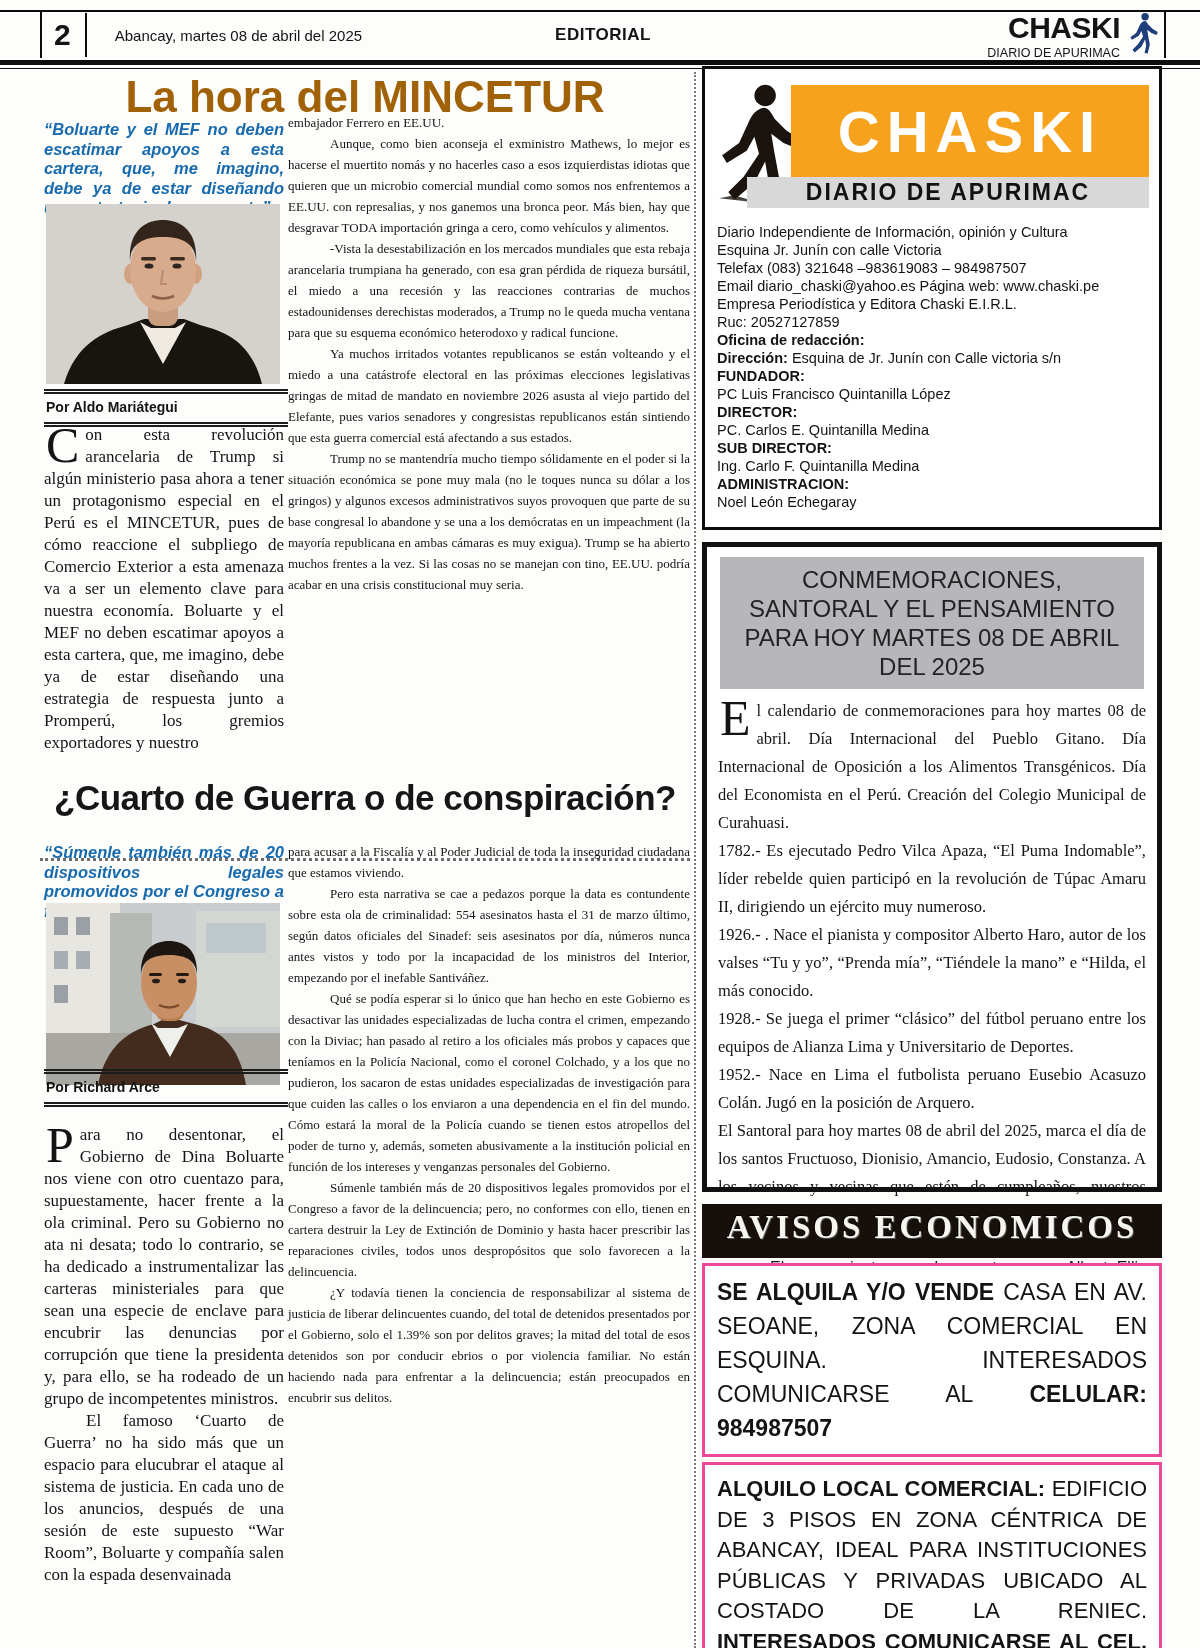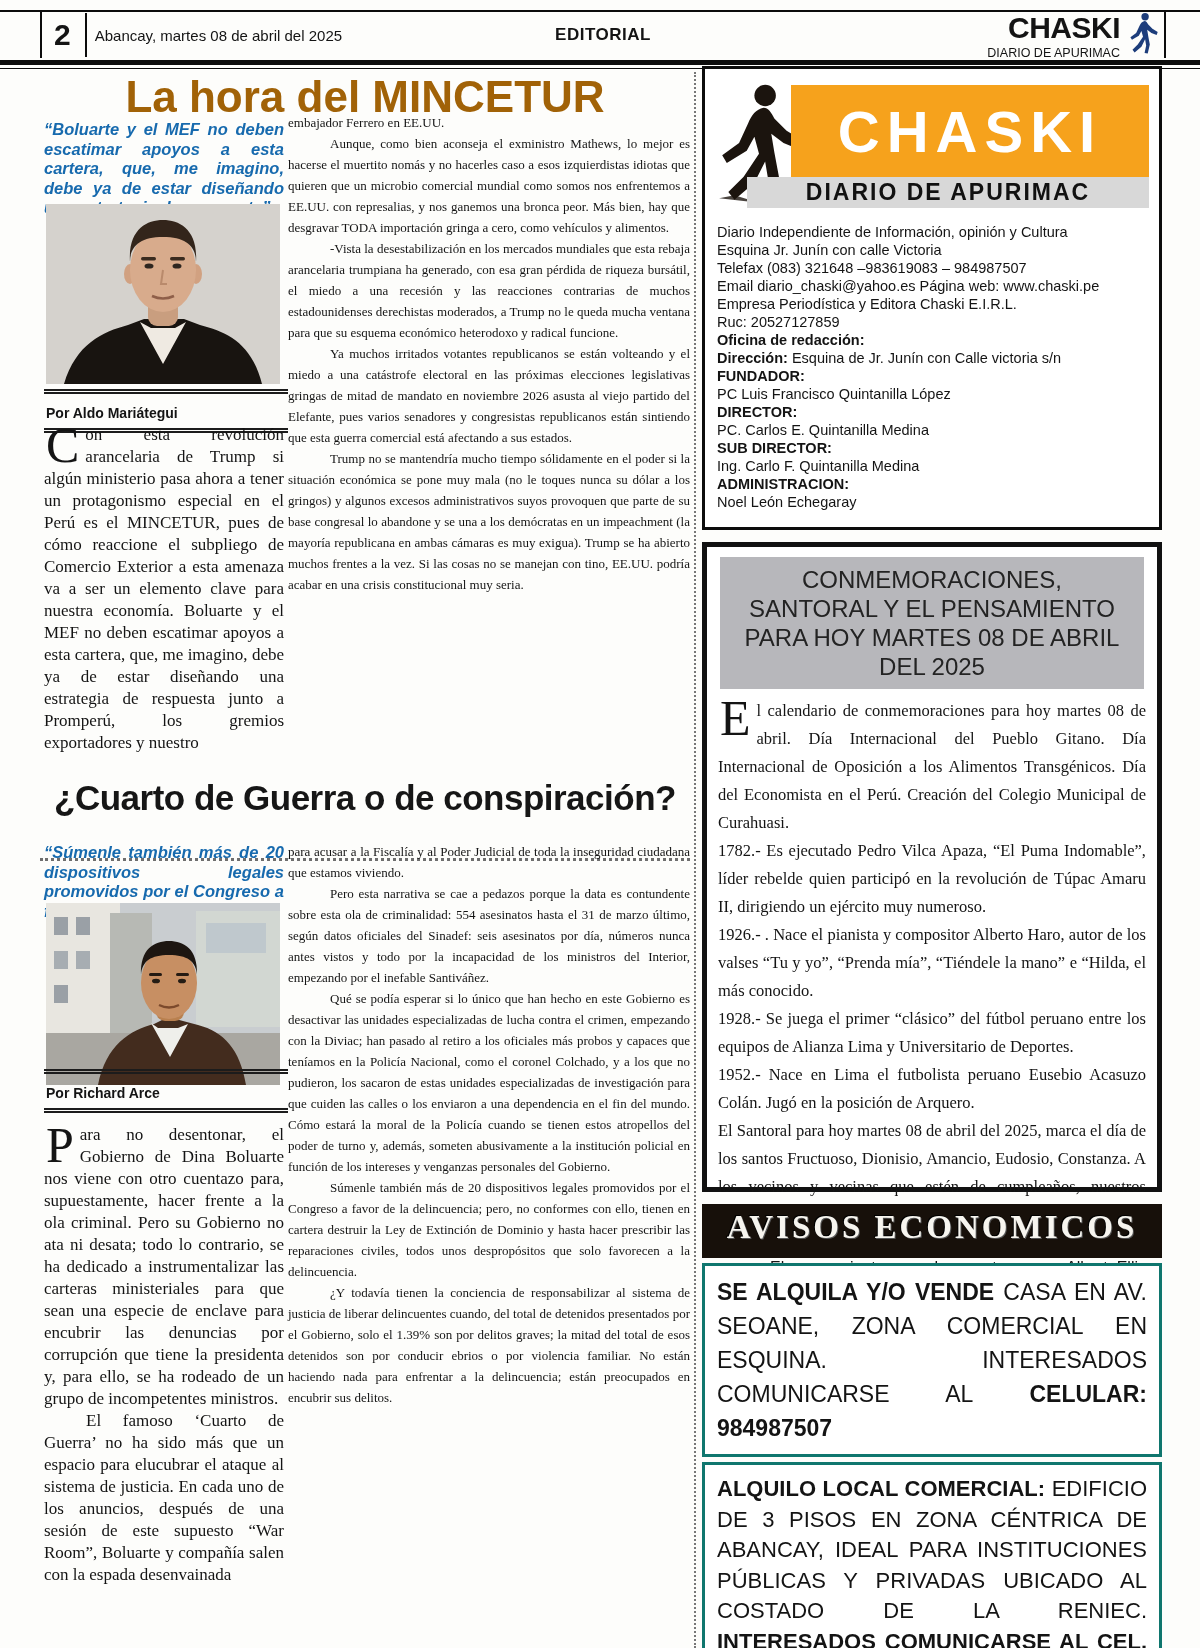--- a/index.html
+++ b/index.html
@@ -9,38 +9,38 @@
     font-family:"Liberation Serif",serif;
   }
   .abs{position:absolute;}
   
   #top-rule{left:0;right:0;top:10px;height:2px;background:#0c0c0c;}
   #header{top:12px;left:40px;right:34px;height:46px;
     border-left:2px solid #0c0c0c;border-right:2px solid #0c0c0c;
     display:flex;align-items:center;}
   .pagenum{font:bold 30px "Liberation Sans",sans-serif;padding:0 14px 0 12px;}
   .pn-div{width:2px;height:44px;background:#0c0c0c;}
-  .dateline{font:15px "Liberation Sans",sans-serif;padding-left:8px;}
+  .dateline{font:15px "Liberation Sans",sans-serif;padding-left:28px;}
   .section-title{position:absolute;left:0;right:0;text-align:center;
     font:bold 17px "Liberation Sans",sans-serif;letter-spacing:.5px;}
   .brand-wrap{margin-left:auto;display:flex;align-items:center;gap:6px;padding-right:4px;}
   .brand-text{text-align:right;line-height:1;}
   .brand-name{font:bold 30px "Liberation Sans",sans-serif;letter-spacing:-.5px;}
   .brand-sub{font:12.5px "Liberation Sans",sans-serif;margin-top:1px;}
   #rule-thick{left:0;right:0;top:60px;height:5px;background:#0c0c0c;}
   #rule-thin{left:0;right:0;top:68px;height:1px;background:#0c0c0c;}
   
   #vdivider{left:694px;top:72px;height:1576px;border-left:2px dotted #777;}
   #hdotted{left:40px;width:650px;top:858px;border-top:3px dotted #6e6e6e;}
   
   .art-title{text-align:center;font-family:"Liberation Sans",sans-serif;font-weight:bold;margin:0;}
   .quote{color:#176aae;font:italic 600 16.5px/19.5px "Liberation Sans",sans-serif;
     text-align:justify;margin:0;}
   .byline{border-top:5px double #1c1c1c;border-bottom:5px double #1c1c1c;
-    padding:11px 2px 7px;font:600 14px "Liberation Sans",sans-serif;}
+    padding:5px 2px 7px;font:600 14px "Liberation Sans",sans-serif;}
   .serif-col p{margin:0;text-align:justify;text-indent:42px;hyphens:auto;}
   .serif-col p.ni{text-indent:0;}
   .col-narrow{font-size:17px;line-height:22px;}
   .col-wide{font-size:13px;line-height:21px;}
   .dc::first-letter{float:left;font-size:50px;line-height:39px;padding:2px 6px 0 2px;}
   figure{margin:0;}
   figure svg{display:block;}
   
   #masthead-box{left:702px;top:66px;width:460px;height:464px;
     border:3px solid #0c0c0c;background:#fff;box-sizing:border-box;}
@@ -62,21 +62,21 @@
   .conm-title{background:#b7b7bb;color:#232323;text-align:center;
     font:24px/29px "Liberation Sans",sans-serif;padding:8px 20px;margin:2px 2px 8px;}
   .conm-body p{margin:0;text-align:justify;font-size:16.5px;line-height:28px;hyphens:auto;}
   .conm-body p.sans-para{font-family:"Liberation Sans",sans-serif;font-size:16px;
     line-height:21px;text-indent:52px;}
   
   #avisos{left:702px;top:1204px;width:460px;}
   .banner{background:#17100a;color:#f7f5ef;text-align:center;
     font:bold 33px/47px "Liberation Serif",serif;letter-spacing:3px;height:54px;
     text-shadow:1px 1px 0 #555, -1px -1px 0 #000;}
-  .ad-box{border:3px solid #0f766e;box-sizing:border-box;padding:9px 12px;margin-top:5px;
+  .ad-box{border:3px solid #ec4899;box-sizing:border-box;padding:9px 12px;margin-top:5px;
     font:23px/34px "Liberation Sans",sans-serif;text-align:justify;background:#fff;}
   #ad2{font-size:22px;line-height:30.5px;}
   .ad-box .b{font-weight:bold;}
   
   #a1-title{left:40px;width:650px;top:72px;font-size:44px;color:#a16207;}
   #a1-quote{left:44px;width:240px;top:120px;}
   #a1-photo{left:46px;top:204px;}
   #a1-byline{left:44px;width:240px;top:389px;}
   #a1-col1{left:44px;width:240px;top:424px;}
   #a1-col2{left:288px;width:402px;top:112px;}

